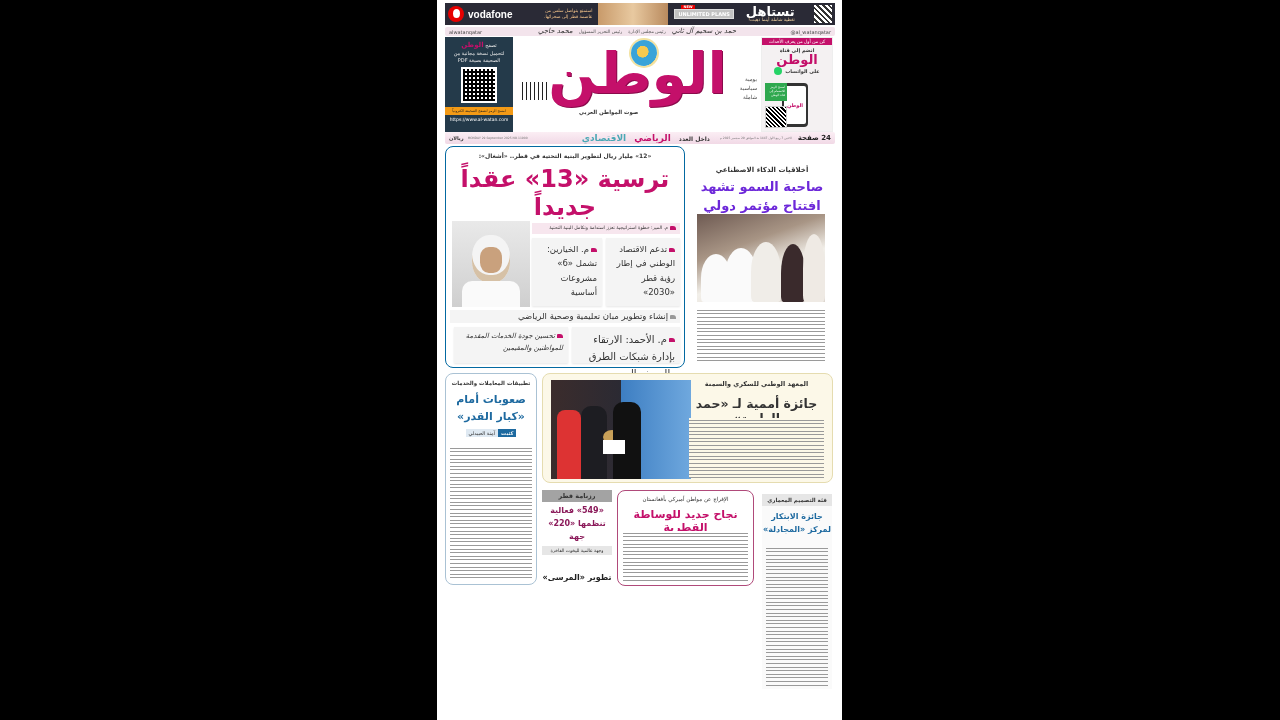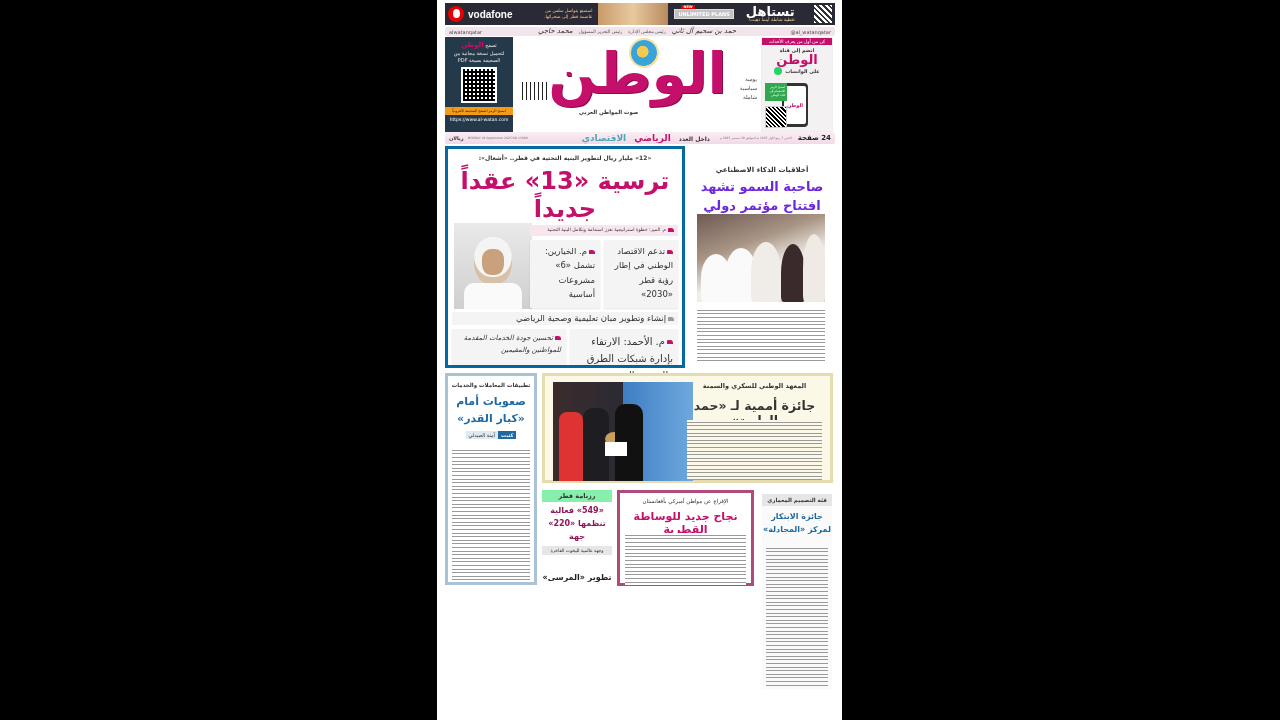--- a/index.html
+++ b/index.html
@@ -57,21 +57,21 @@
   .info { left: 8px; top: 132px; width: 390px; height: 12px; background: linear-gradient(#fbeef4, #f1d9e6); display: flex; align-items: center; padding: 0 4px; border-radius: 2px; }
   .info .pages { font-size: 7px; font-weight: bold; color: #222; }
   .info .date-ar { font-size: 3px; color: #777; margin-right: 6px; }
   .info .inside { font-size: 6px; color: #333; font-weight: bold; margin-right: 10px; }
   .info .sport { font-size: 9px; color: #c4106a; font-weight: bold; margin-right: 8px; }
   .info .econ { font-size: 9px; color: #4aa8b5; font-weight: bold; margin-right: 8px; }
   .info .date-en { font-size: 3px; color: #777; margin-right: auto; direction: ltr; }
   .info .ris { font-size: 5px; color: #333; font-weight: bold; margin-right: 4px; }
 
   
-  .card { border: 3px solid #0369a1; border-radius: 0; background: #fff; }
+  .card { border: 1px solid #0369a1; border-radius: 8px; background: #fff; }
   .main { left: 8px; top: 146px; width: 240px; height: 222px; }
   .main .kicker { position: absolute; top: 5px; right: 0; left: 0; text-align: center; font-size: 6px; color: #333; font-weight: bold; }
   .main .headline { position: absolute; top: 18px; right: 0; left: 0; text-align: center; font-size: 24px; font-weight: bold; color: #c4106a; letter-spacing: -0.5px; }
   .main .photo { position: absolute; left: 6px; top: 74px; width: 78px; height: 86px; background: linear-gradient(#e9e9e9, #cfcfcf); }
   .main .photo .head { position: absolute; left: 20px; top: 14px; width: 38px; height: 48px; border-radius: 45%; background: #f4f4f4; box-shadow: inset 0 -8px 0 #d6c1a6; }
   .main .photo .face { position: absolute; left: 28px; top: 26px; width: 22px; height: 26px; border-radius: 40%; background: #c9a17d; }
   .main .photo .body { position: absolute; left: 10px; top: 60px; width: 58px; height: 26px; background: #fafafa; border-radius: 10px 10px 0 0; }
   .main .quote-top { position: absolute; top: 76px; right: 4px; width: 148px; height: 11px; background: #f7e6ee; font-size: 4.7px; color: #333; padding: 2px 4px; }
   .bullet::before { content: ""; display: inline-block; width: 6px; height: 4px; background: #c4106a; margin-left: 2px; vertical-align: middle; border-radius: 1px 3px 0 0; }
   .main .box { position: absolute; background: #f4f4f4; font-size: 8.5px; color: #333; padding: 4px 5px; line-height: 1.7; box-shadow: 0 1px 2px rgba(0,0,0,0.1); }
@@ -105,21 +105,21 @@
   .column .byline .tag { background: #1e6aa0; color: #fff; font-weight: bold; }
   .column .byline .name { background: #dfe9f2; color: #333; }
 
   
   .med { left: 180px; top: 490px; width: 137px; height: 96px; border-color: #b04a7a; }
   .med .kicker { text-align: center; font-size: 5.5px; color: #333; margin-top: 5px; }
   .med .h1 { text-align: center; font-size: 11px; color: #c4106a; font-weight: bold; margin-top: 6px; }
 
   
   .agenda { left: 105px; top: 490px; width: 70px; height: 96px; background: #fff; }
-  .agenda .hdr { background: #86efac; font-size: 6.5px; text-align: center; color: #333; font-weight: bold; padding: 2px 12px; }
+  .agenda .hdr { background: #a3a3a3; font-size: 6.5px; text-align: center; color: #333; font-weight: bold; padding: 2px 12px; }
   .agenda .mid { text-align: center; font-size: 8px; color: #8b1a5a; font-weight: bold; line-height: 1.6; margin-top: 3px; }
   .agenda .hdr2 { background: #e6e6e6; font-size: 4.5px; text-align: center; color: #333; padding: 2px 0; margin-top: 3px; }
   .agenda .foot { text-align: center; font-size: 8px; color: #222; font-weight: bold; margin-top: 18px; }
 
   
   .arch { left: 325px; top: 494px; width: 70px; height: 195px; background: #fafafa; }
   .arch .hdr { background: #e6e6e6; font-size: 5.5px; text-align: center; color: #333; font-weight: bold; padding: 3px 0; }
   .arch .h1 { text-align: center; font-size: 8px; color: #1e6aa0; font-weight: bold; line-height: 1.6; margin-top: 5px; }
 
   

